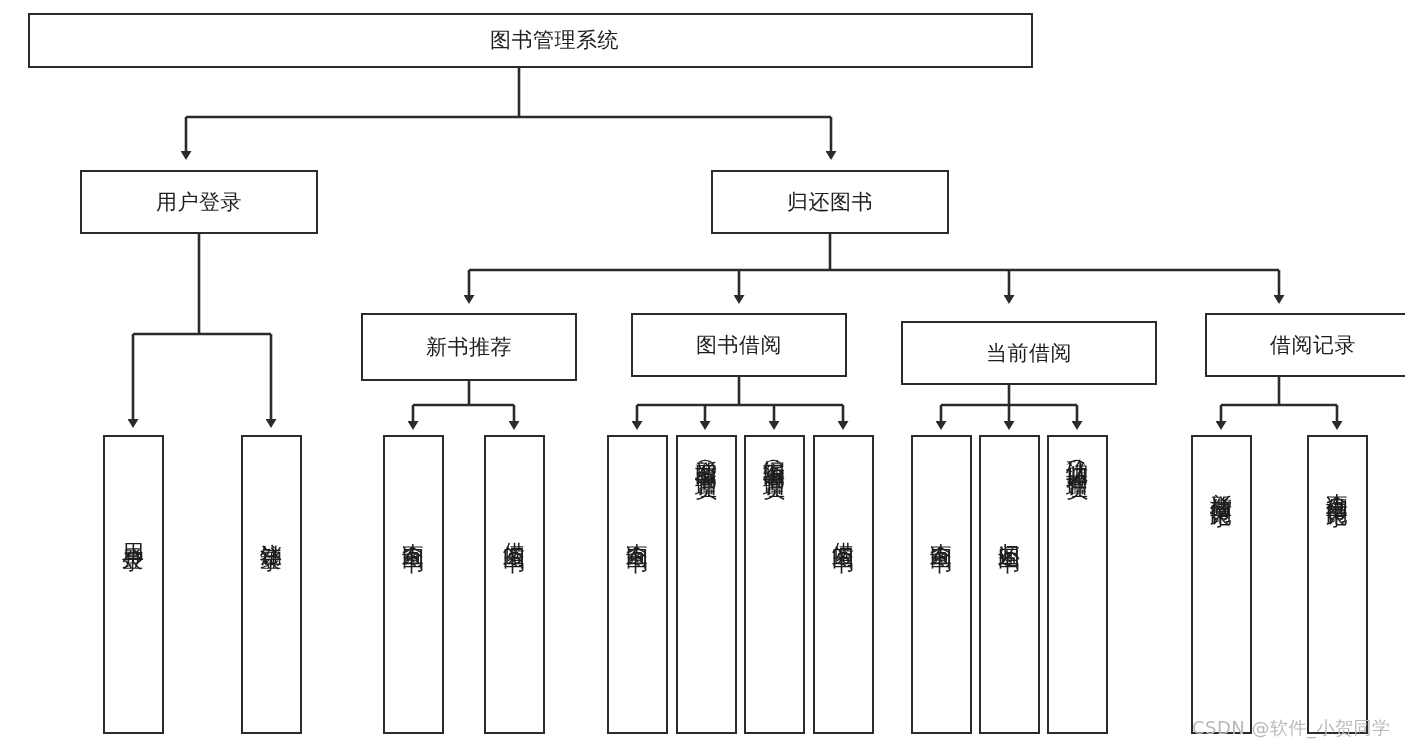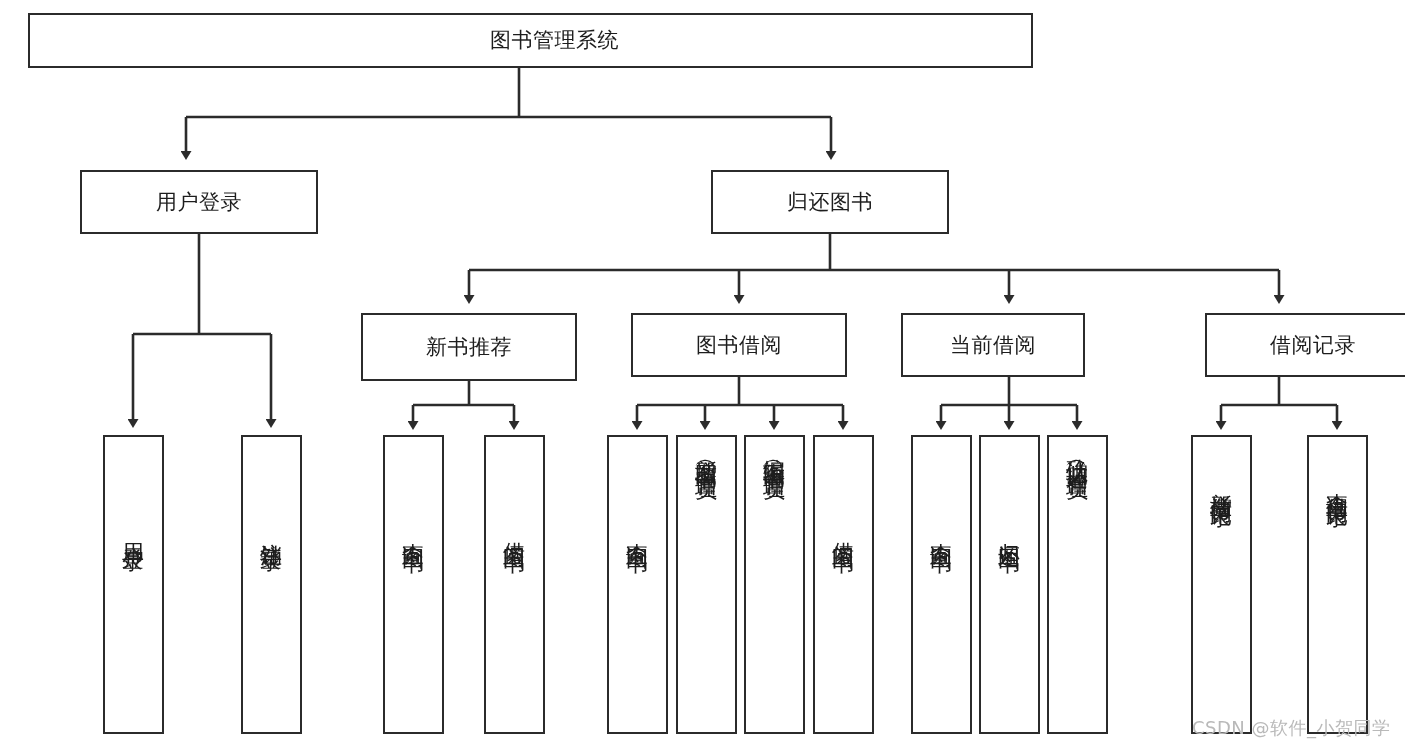--- a/index.html
+++ b/index.html
@@ -152,21 +152,21 @@
   </div>
 
   <div class="node" style="left:361px; top:313px; width:216px; height:68px;">
     <span class="label">新书推荐</span>
   </div>
 
   <div class="node" style="left:631px; top:313px; width:216px; height:64px;">
     <span class="label">图书借阅</span>
   </div>
 
-  <div class="node" style="left:901px; top:313px; width:184px; height:64px;">
+  <div class="node" style="left:901px; top:321px; width:256px; height:64px;">
     <span class="label">当前借阅</span>
   </div>
 
   <div class="node" style="left:1171px; top:313px; width:216px; height:64px;margin-left:34px;">
     <span class="label">借阅记录</span>
   </div>
 
   <div class="node vertical leaf-short" style="left:103px; top:435px; width:61px; height:299px;">
     <span class="label">用户登录</span>
   </div>

